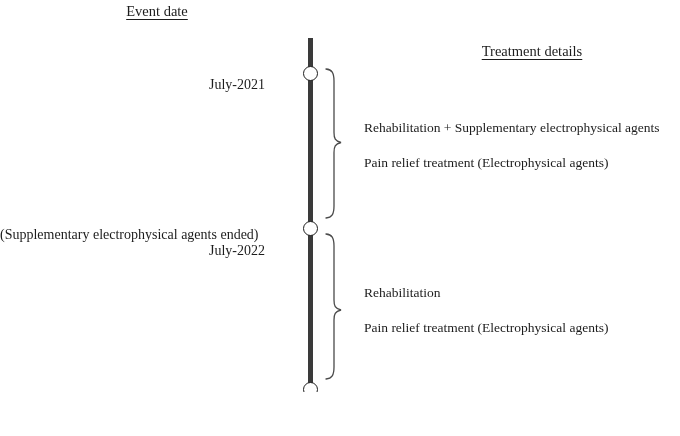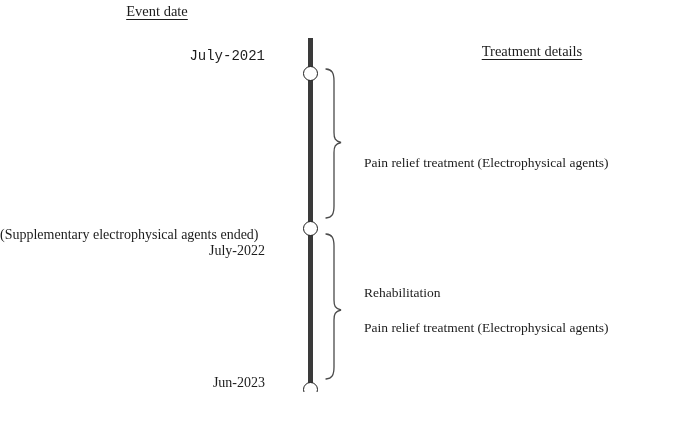--- a/index.html
+++ b/index.html
@@ -47,21 +47,21 @@
     background:#fff;
   }
   .node-1{top:65.5px;}
   .node-2{top:220.5px;}
   .node-3{top:381.5px;}
   .date-label{
     position:absolute;left:145px;width:120px;
     font-size:14px;text-align:right;
     white-space:nowrap;line-height:17px;
   }
-  .date-1{top:48px;font-family:Liberation Mono, monospace;}
+  .date-1{top:76px;}
   .date-2{top:206px;margin-top:36px;}
   .date-3{top:374px;}
   .note-label{
     position:absolute;left:0;top:226px;width:267px;
     font-size:14px;text-align:left;
     white-space:nowrap;line-height:17px;
   }
   .brace{position:absolute;left:324px;width:20px;}
   .brace-1{top:67px;height:153px;}
   .brace-2{top:232px;height:149px;}
@@ -95,21 +95,20 @@
   <div class="node node-1"></div>
   <div class="node node-2"></div>
   <div class="node node-3"></div>
 
   <div class="date-label date-1">July-2021</div>
 
   <div class="date-label date-2">July-2022</div>
 
   <div class="note-label">(Supplementary electrophysical agents ended)</div>
 
-  <div class="date-label date-3">Jun-2023</div>
 
   <svg class="brace brace-1" viewBox="0 0 20 153">
     <path d="M 2,2
              C 8,2.5 10,6 10,14
              L 10,65.5
              C 10,71.5 11,74 17,75.5
              C 11,77 10,79.5 10,85.5
              L 10,139
              C 10,147 8,150.5 2,151"></path>
   </svg>
@@ -117,20 +116,21 @@
   <svg class="brace brace-2" viewBox="0 0 20 149">
     <path d="M 2,2
              C 8,2.5 10,6 10,14
              L 10,68
              C 10,74 11,76.5 17,78
              C 11,79.5 10,82 10,88
              L 10,135
              C 10,143 8,146.5 2,147"></path>
   </svg>
 
+  <div class="treatment t1a">Rehabilitation + Supplementary electrophysical agents</div>
 
   <div class="treatment t1b">Pain relief treatment (Electrophysical agents)</div>
 
   <div class="treatment t2a">Rehabilitation</div>
 
   <div class="treatment t2b">Pain relief treatment (Electrophysical agents)</div>
 
 </div>
 
 </body></html>

